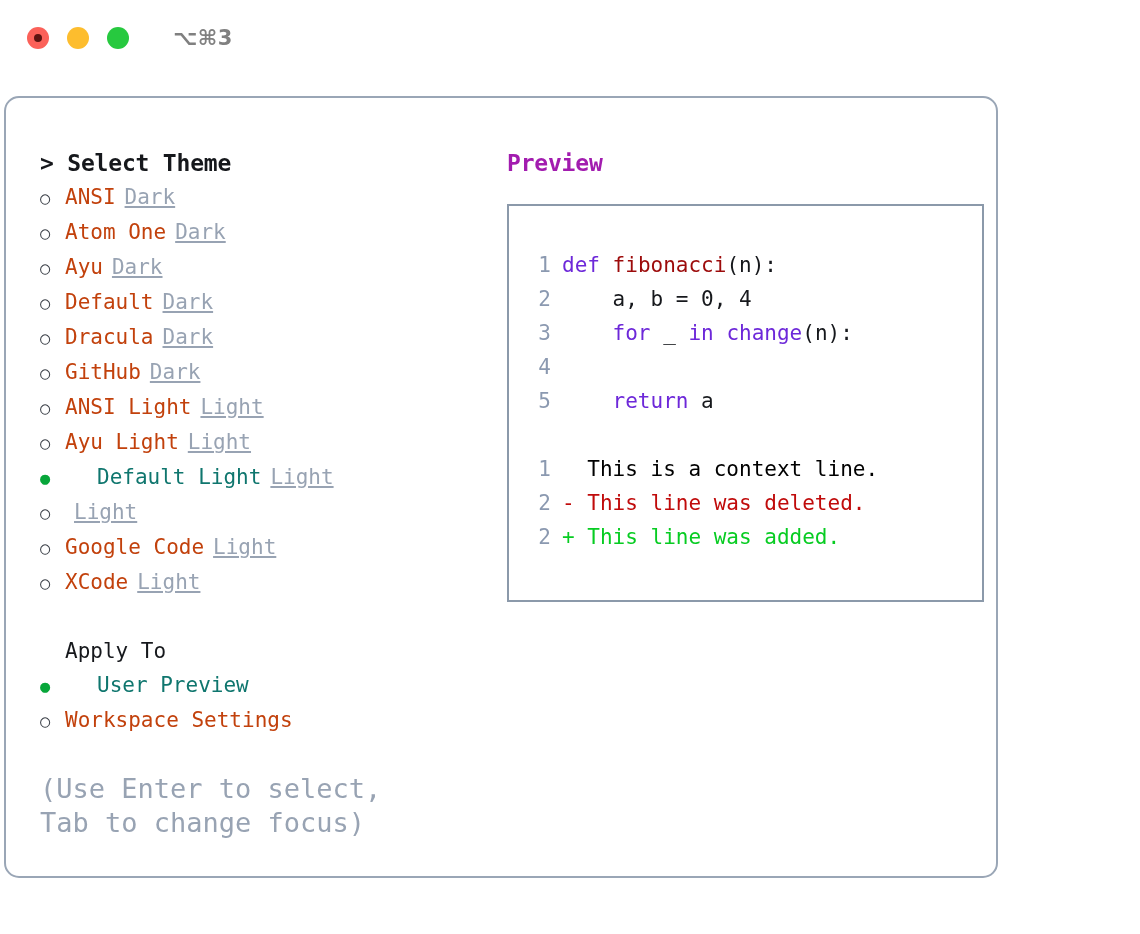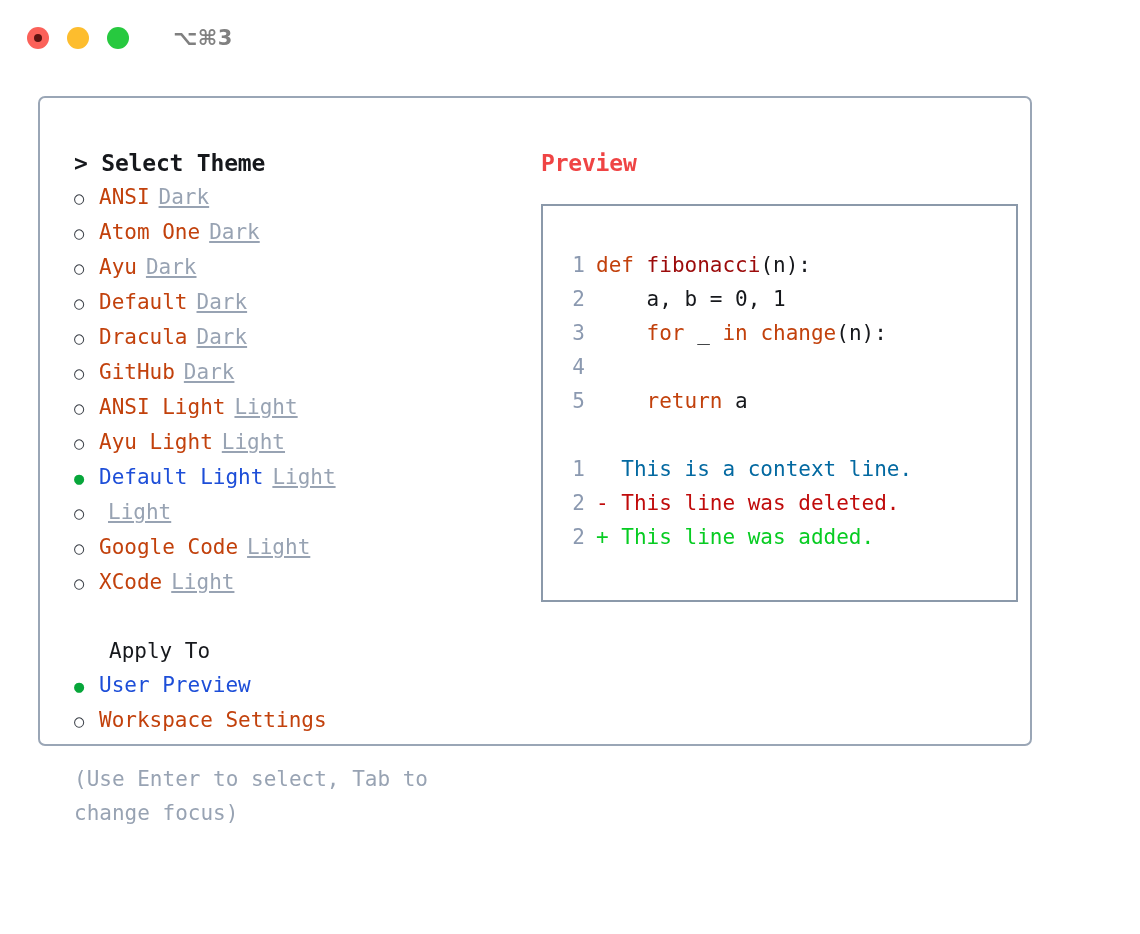--- a/index.html
+++ b/index.html
@@ -62,26 +62,26 @@
     color: #808080;
     font-size: 21px;
     font-weight: bold;
     letter-spacing: 0.5px;
     font-family: "DejaVu Sans", "Liberation Sans", sans-serif;
   }
 
   
   .panel {
     position: absolute;
-    left: 38px;
+    left: 4px;
     top: 96px;
     width: 994px;
-    height: 650px;
+    height: 782px;
     border: 2px solid #9aa6b6;
-    border-radius: 7px;
+    border-radius: 15px;
     box-sizing: border-box;
     background: #ffffff;
   }
 
   .panel-inner {
     position: relative;
     width: 100%;
     height: 100%;
     padding: 48px 0 0 16px;
     box-sizing: border-box;
@@ -121,57 +121,56 @@
     width: 25px;
     flex: none;
     color: #3a3f47;
     font-size: 17px;
     line-height: 34px;
   }
   .bullet.sel { color: #07a63a; }
   .row-label {
     color: #c2410c;
   }
-  .row.selected .row-label { color: #1d4ed8; }
+  .row.selected .row-label { color: #0f766e; margin-left: 32px; }
   .row-tag {
     color: #98a3b3;
     margin-left: 9px;
     text-decoration: underline;
   }
 
   .section-header {
     display: flex;
     line-height: 34px;
     font-size: 21px;
     white-space: pre;
     margin-top: 34px;
-    gap: 10px;
   }
   .section-header .bullet { color: transparent; }
   .section-header .row-label { color: #16181c; }
 
   .hint {
-    margin-top: 24px;
+    margin-top: 34px;
     color: #98a3b3;
-    font-size: 21px;
+    font-size: 27px;
     line-height: 34px;
     width: 400px;
     white-space: pre-wrap;
   }
 
   
   .right-col {
     flex: 1 1 auto;
     padding-left: 19px;
     box-sizing: border-box;
   }
   .preview-title {
     font-size: 23px;
     font-weight: bold;
-    color: #ef4444;
+    color: #a21caf;
     line-height: 34px;
     letter-spacing: -0.2px;
   }
   .preview-box {
     margin-top: 24px;
     width: 477px;
     height: 398px;
     border: 2px solid #8b99aa;
     box-sizing: border-box;
     background: #ffffff;
@@ -183,25 +182,25 @@
     white-space: pre;
     display: flex;
   }
   .ln {
     color: #8b99b0;
     width: 26px;
     text-align: right;
     flex: none;
     margin-right: 11px;
   }
-  .tok-kw   { color: #c2410c; }
+  .tok-kw   { color: #6d28d9; }
   .tok-fn   { color: #9c0b0b; }
   .tok-plain{ color: #16181c; }
   .blank-line { height: 34px; }
-  .diff-ctx { color: #0369a1; text-align: right; }
+  .diff-ctx { color: #000000; text-align: right; }
   .diff-del { color: #c00b0b; }
   .diff-add { color: #07cc22; }
 </style>
 </head>
 <body>
 
 <div class="app-window">
 
   <div class="titlebar">
     <div class="traffic-lights">
@@ -245,21 +244,21 @@
           </ul>
 
         <div class="hint">(Use Enter to select, Tab to change focus)</div>
       </div>
 
       <div class="right-col">
         <div class="preview-title">Preview</div>
         <div class="preview-box">
           <div id="code-block">
               <div class="code-line"><span class="ln">1</span><span><span class="tok-kw">def</span><span class="tok-plain"> </span><span class="tok-fn">fibonacci</span><span class="tok-plain">(n):</span></span></div>
-              <div class="code-line"><span class="ln">2</span><span><span class="tok-plain">    a, b = 0, 1</span></span></div>
+              <div class="code-line"><span class="ln">2</span><span><span class="tok-plain">    a, b = 0, 4</span></span></div>
               <div class="code-line"><span class="ln">3</span><span><span class="tok-plain">    </span><span class="tok-kw">for</span><span class="tok-plain"> _ </span><span class="tok-kw">in</span><span class="tok-plain"> </span><span class="tok-kw">change</span><span class="tok-plain">(n):</span></span></div>
               <div class="code-line"><span class="ln">4</span></div>
               <div class="code-line"><span class="ln">5</span><span><span class="tok-plain">    </span><span class="tok-kw">return</span><span class="tok-plain"> a</span></span></div>
             </div>
           <div class="blank-line"></div>
           <div id="diff-block">
               <div class="code-line"><span class="ln">1</span><span class="diff-ctx"> </span><span class="diff-ctx"> This is a context line.</span></div>
               <div class="code-line"><span class="ln">2</span><span class="diff-del">-</span><span class="diff-del"> This line was deleted.</span></div>
               <div class="code-line"><span class="ln">2</span><span class="diff-add">+</span><span class="diff-add"> This line was added.</span></div>
             </div>

